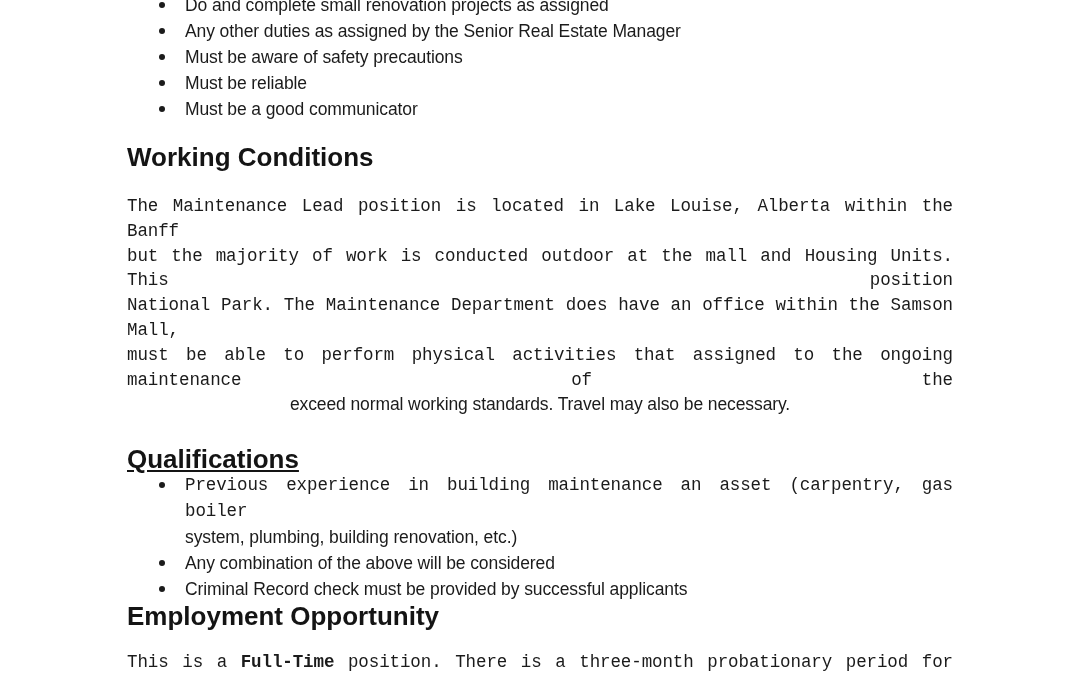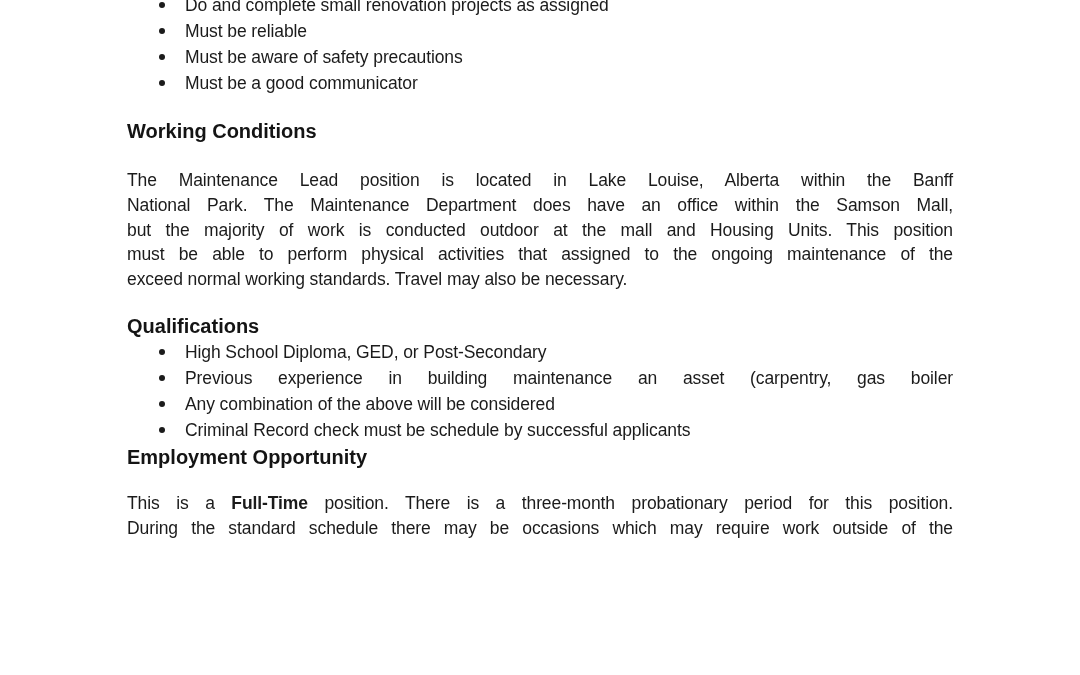--- a/index.html
+++ b/index.html
@@ -29,90 +29,91 @@
   .qual-bullets { margin-top: -1px; }
   .b-item { position: relative; padding-left: 58px; line-height: 26px; }
   .dot {
     position: absolute;
     left: 32px; top: 10px;
     width: 6px; height: 6px;
     border-radius: 50%;
     background: #1b1b1b;
   }
   h2 {
-    font-size: 20px;
+    font-size: 26px;
     line-height: 28px;
     font-weight: 700;
     color: #141414;
     letter-spacing: 0;
   }
   .h-wc  { margin-top: 21px; }
-  .h-q   { margin-top: 20px; }
+  .h-q   { margin-top: 28px; text-decoration: underline; }
   .h-emp { }
   .para { margin-top: 0; }
   .p-wc  { margin-top: 23px; }
   .p-emp { margin-top: 20px; }
-  .pline { line-height: 24.8px; text-align: left; }
+  .pline { line-height: 24.8px; text-align: center; }
   .bline { line-height: 26px; text-align: left; }
-  .j { text-align: justify; text-align-last: justify; }
+  .j { text-align: justify; text-align-last: justify; font-family: Liberation Mono, monospace; }
   b, .bold { font-weight: 700; }
 </style>
 </head>
 <body>
 
 <div class="page">
   <div class="content">
 
     <ul class="top-bullets">
         <li class="b-item">
           <span class="dot"></span>
           <div class="bline">Do and complete small renovation projects as assigned</div>
         </li>
         <li class="b-item">
           <span class="dot"></span>
-          <div class="bline">Must be reliable</div>
+          <div class="bline">Any other duties as assigned by the Senior Real Estate Manager</div>
         </li>
         <li class="b-item">
           <span class="dot"></span>
           <div class="bline">Must be aware of safety precautions</div>
+        </li>
+        <li class="b-item">
+          <span class="dot"></span>
+          <div class="bline">Must be reliable</div>
         </li>
         <li class="b-item">
           <span class="dot"></span>
           <div class="bline">Must be a good communicator</div>
         </li>
       </ul>
 
     <h2 class="h-wc">Working Conditions</h2>
 
     <div class="para p-wc">
         <div class="pline j">The Maintenance Lead position is located in Lake Louise, Alberta within the Banff</div>
+        <div class="pline j">but the majority of work is conducted outdoor at the mall and Housing Units. This position</div>
         <div class="pline j">National Park. The Maintenance Department does have an office within the Samson Mall,</div>
-        <div class="pline j">but the majority of work is conducted outdoor at the mall and Housing Units. This position</div>
         <div class="pline j">must be able to perform physical activities that assigned to the ongoing maintenance of the</div>
         <div class="pline">exceed normal working standards. Travel may also be necessary.</div>
       </div>
 
     <h2 class="h-q">Qualifications</h2>
 
     <ul class="qual-bullets">
         <li class="b-item">
           <span class="dot"></span>
-          <div class="bline">High School Diploma, GED, or Post-Secondary</div>
-        </li>
-        <li class="b-item">
-          <span class="dot"></span>
           <div class="bline j">Previous experience in building maintenance an asset (carpentry, gas boiler</div>
+          <div class="bline">system, plumbing, building renovation, etc.)</div>
         </li>
         <li class="b-item">
           <span class="dot"></span>
           <div class="bline">Any combination of the above will be considered</div>
         </li>
         <li class="b-item">
           <span class="dot"></span>
-          <div class="bline">Criminal Record check must be schedule by successful applicants</div>
+          <div class="bline">Criminal Record check must be provided by successful applicants</div>
         </li>
       </ul>
 
     <h2 class="h-emp">Employment Opportunity</h2>
 
     <div class="para p-emp">
       <div class="pline j"><span>This is a </span><span class="bold">Full-Time</span><span> position. There is a three-month probationary period for this position.</span></div>
       <div class="pline j">During the standard schedule there may be occasions which may require work outside of the</div>
     </div>
 

